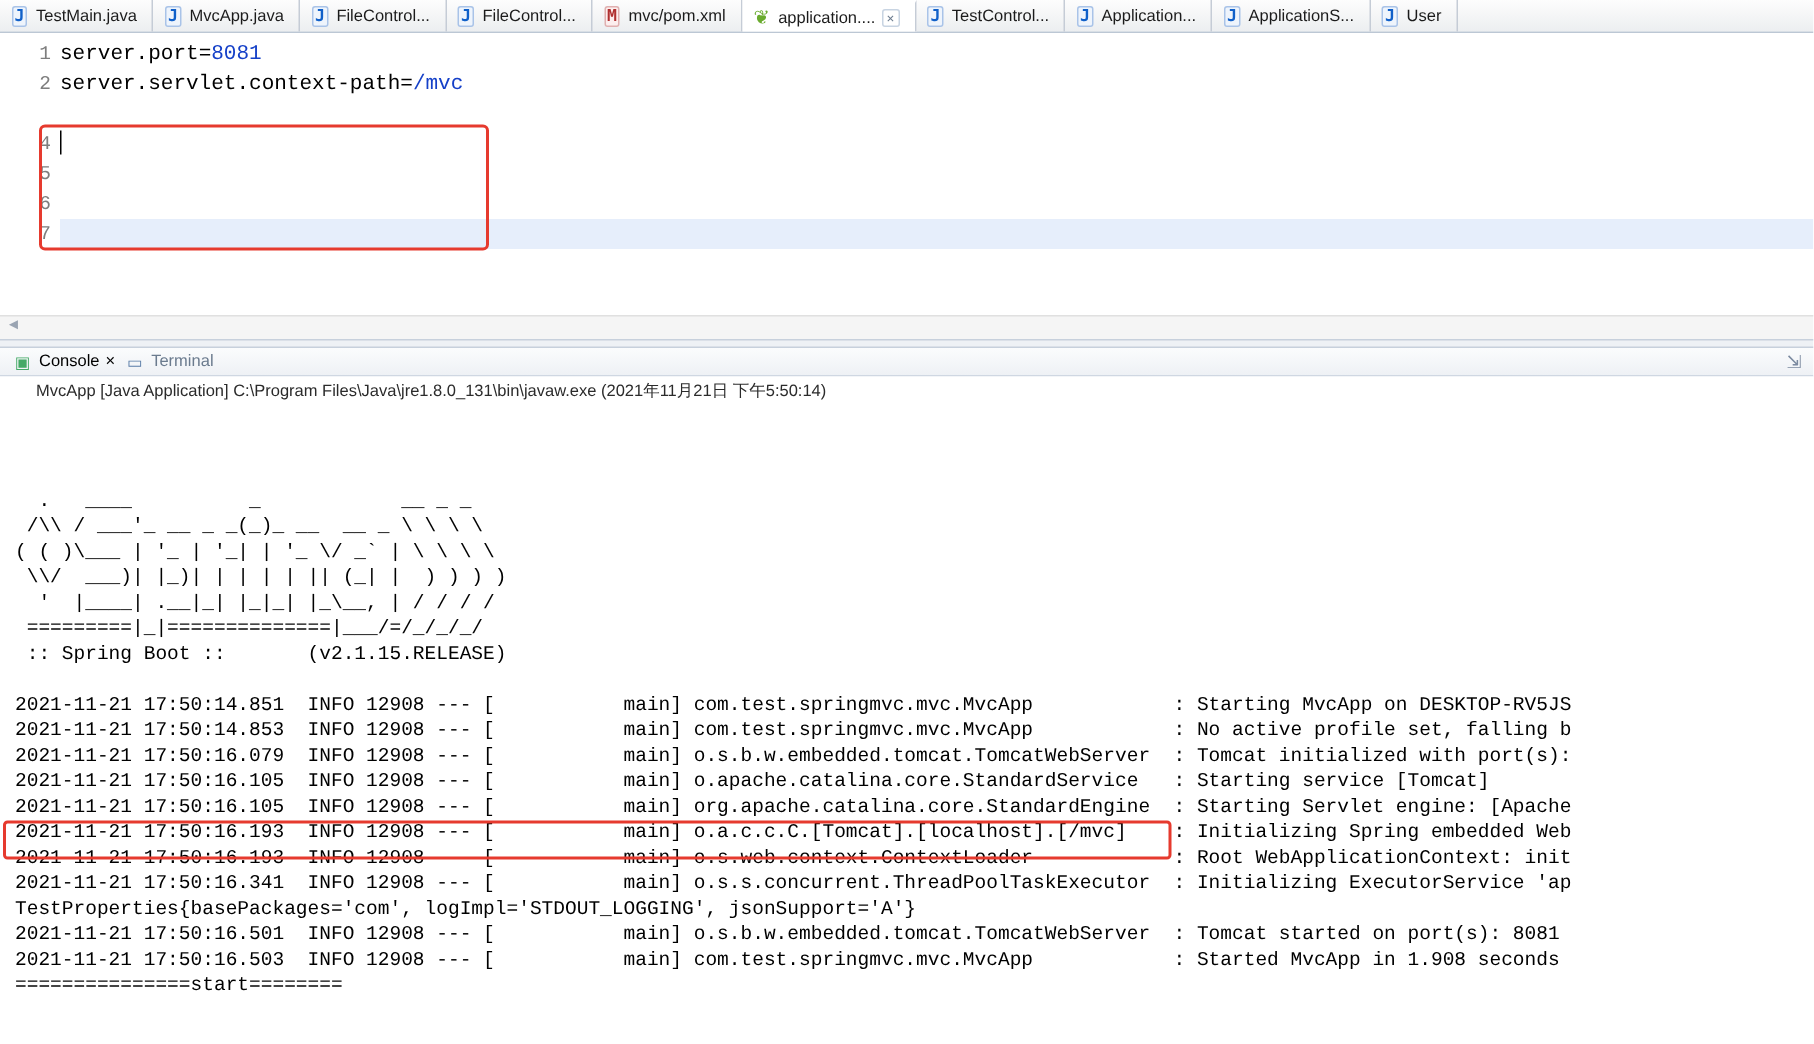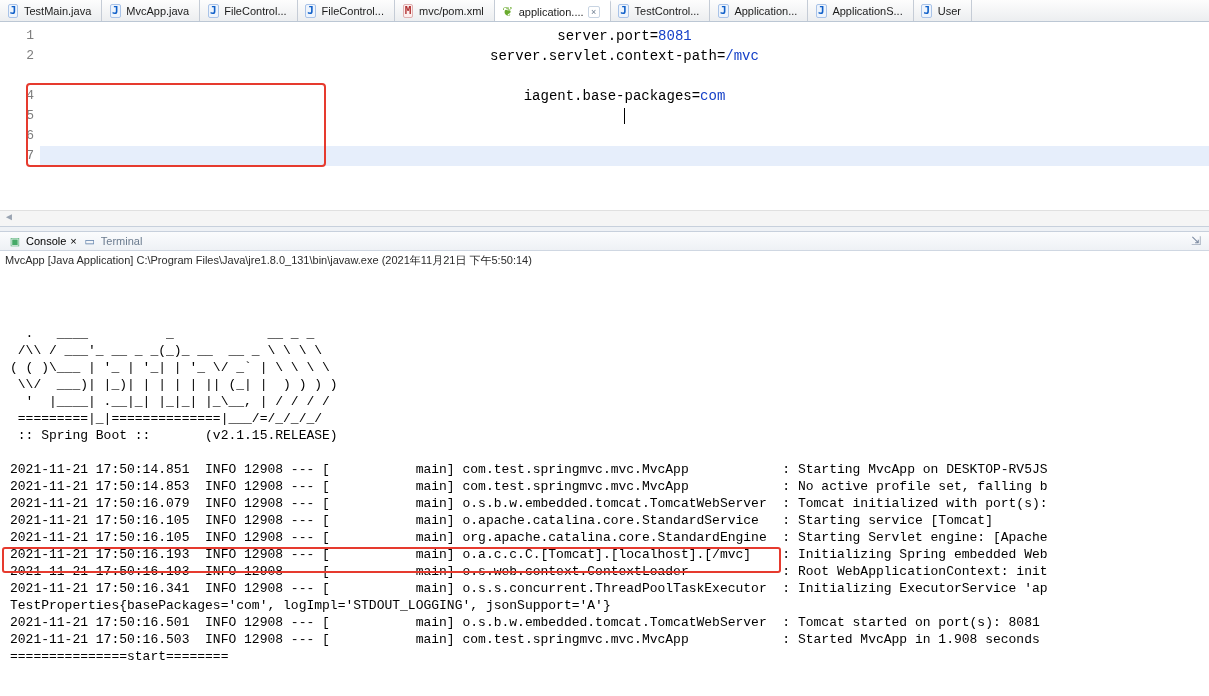--- a/index.html
+++ b/index.html
@@ -69,21 +69,21 @@
     position:relative;
   }
   .code-line { white-space:pre; height:20px; }
   .cursor-line-bg {
     position:absolute;
     left:0; right:0;
     height:20px;
     background:#e6eefb;
     z-index:0;
   }
-  .code-content { position:relative; z-index:1;text-align:center; }
+  .code-content { position:relative; z-index:1; }
   .tok-key { color:#000; }
   .tok-eq { color:#000; }
   .tok-num { color:#1540c8; }
   .tok-path { color:#1540c8; }
   .tok-val { color:#1540c8; }
   .highlight-box {
     position:absolute;
     border:2px solid #e63a2e;
     border-radius:4px;
     z-index:5;
@@ -121,21 +121,21 @@
     background:linear-gradient(#fbfcfd,#eef1f5);
     border-bottom:1px solid #cfd7e2;
     font-size:11px;
   }
   .console-hdr .small-ico { width:14px;height:14px; display:inline-flex;align-items:center;justify-content:center; color:#4a6; }
   .console-hdr .tab2 { display:flex; align-items:center; gap:4px; color:#000; cursor:pointer;}
   .console-hdr .tab2.inactive { color:#6b7b8e; }
   .console-hdr .actions { margin-left:auto; color:#7b8aa0; font-size:12px; cursor:pointer;}
   
   .console-info {
-    padding:2px 5px;
+    padding:2px 24px;
     font-size:11px;
     color:#2b2b2b;
     background:#fff;
   }
   
   .console {
     flex:1;
     overflow:hidden;
     font-family:Consolas,"Courier New",monospace;
     font-size:13px;
@@ -228,21 +228,20 @@
       <div style="height: 20px;">5</div>
       <div style="height: 20px;">6</div>
       <div style="height: 20px;">7</div>
     </div>
   <div class="code">
     <div class="cursor-line-bg" id="cursorbg" style="top: 124px;"></div>
     <div class="code-content" id="codelines">
         <div class="code-line"><span class="tok-key">server.port</span><span class="tok-eq">=</span><span class="tok-num">8081</span></div>
         <div class="code-line"><span class="tok-key">server.servlet.context-path</span><span class="tok-eq">=</span><span class="tok-path">/mvc</span></div>
         <div class="code-line"></div>
-        <div class="code-line"><span class="tok-key">iagent.base-packages</span><span class="tok-eq">=</span><span class="tok-val">com</span></div>
         <div class="code-line"><span class="caret"></span></div>
       </div>
     <div class="highlight-box" id="edhl" style="top: 61px; left: -14px; width: 300px; height: 84px;"></div>
   </div>
 </div>
 <div class="scrollbar-h"></div>
 
 <div class="divider"></div>
 
 <div class="console-hdr">

